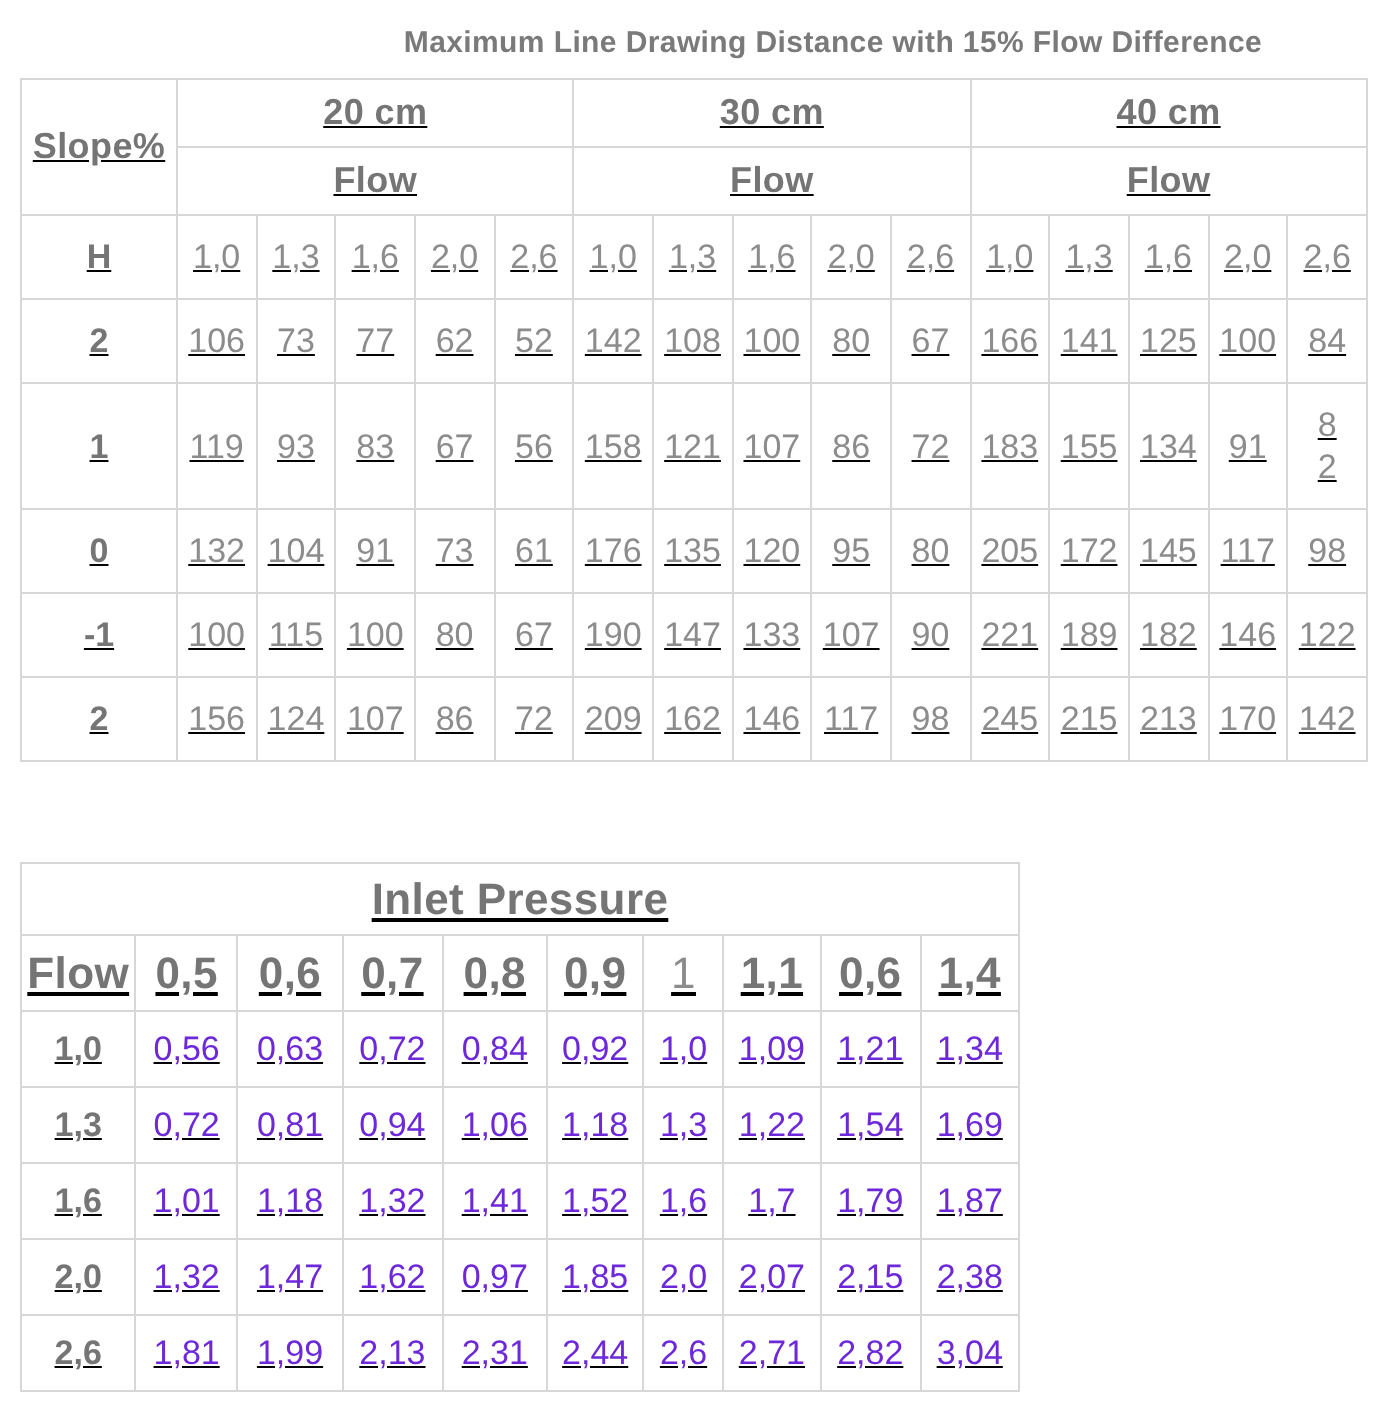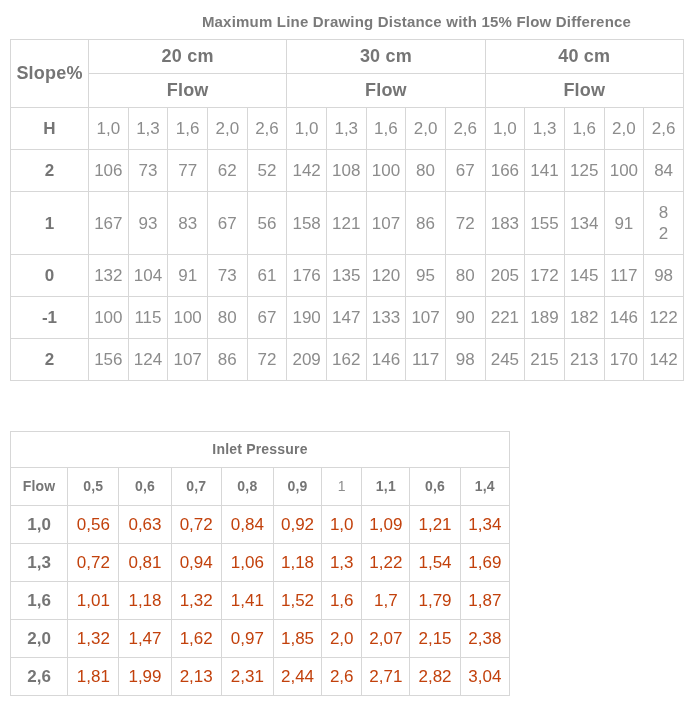--- a/index.html
+++ b/index.html
@@ -19,20 +19,21 @@
     font-size: 15px;
     font-weight: bold;
     color: #7a7a7a;
     letter-spacing: 0.2px;
   }
 
   table {
     border-collapse: collapse;
     table-layout: fixed;
     margin-left: 10px;
+    text-decoration: underline;
   }
   th, td {
     border: 1px solid #d7d7d7;
     text-align: center;
     vertical-align: middle;
     white-space: pre-line;
     overflow: hidden;
     padding: 0;
   }
 
@@ -56,33 +57,33 @@
   }
   #t1 td.row-label {
     font-size: 17px;
     font-weight: bold;
     color: #757575;
   }
 
   
   #t2 { width: 500px; margin-top: 50px; }
   #t2 th {
-    font-size: 14px;
+    font-size: 22px;
     font-weight: bold;
     color: #757575;
     padding: 8px 2px;
     line-height: 21px;
     letter-spacing: 0.2px;
   }
   #t2 th.title-cell { padding: 7px 2px; }
   #t2 th.thin { font-weight: normal; color: #8c8c8c; }
   #t2 td {
     font-size: 17px;
     font-weight: normal;
-    color: #c2410c;
+    color: #6d28d9;
     padding: 8px 1px;
     line-height: 21px;
   }
   #t2 td.row-label {
     font-weight: bold;
     color: #757575;
   }
 </style>
 </head>
 <body>
@@ -155,21 +156,21 @@
           <td>80</td>
           <td>67</td>
           <td>166</td>
           <td>141</td>
           <td>125</td>
           <td>100</td>
           <td>84</td>
         </tr>
         <tr>
           <td class="row-label">1</td>
-          <td>167</td>
+          <td>119</td>
           <td>93</td>
           <td>83</td>
           <td>67</td>
           <td>56</td>
           <td>158</td>
           <td>121</td>
           <td>107</td>
           <td>86</td>
           <td>72</td>
           <td>183</td>

